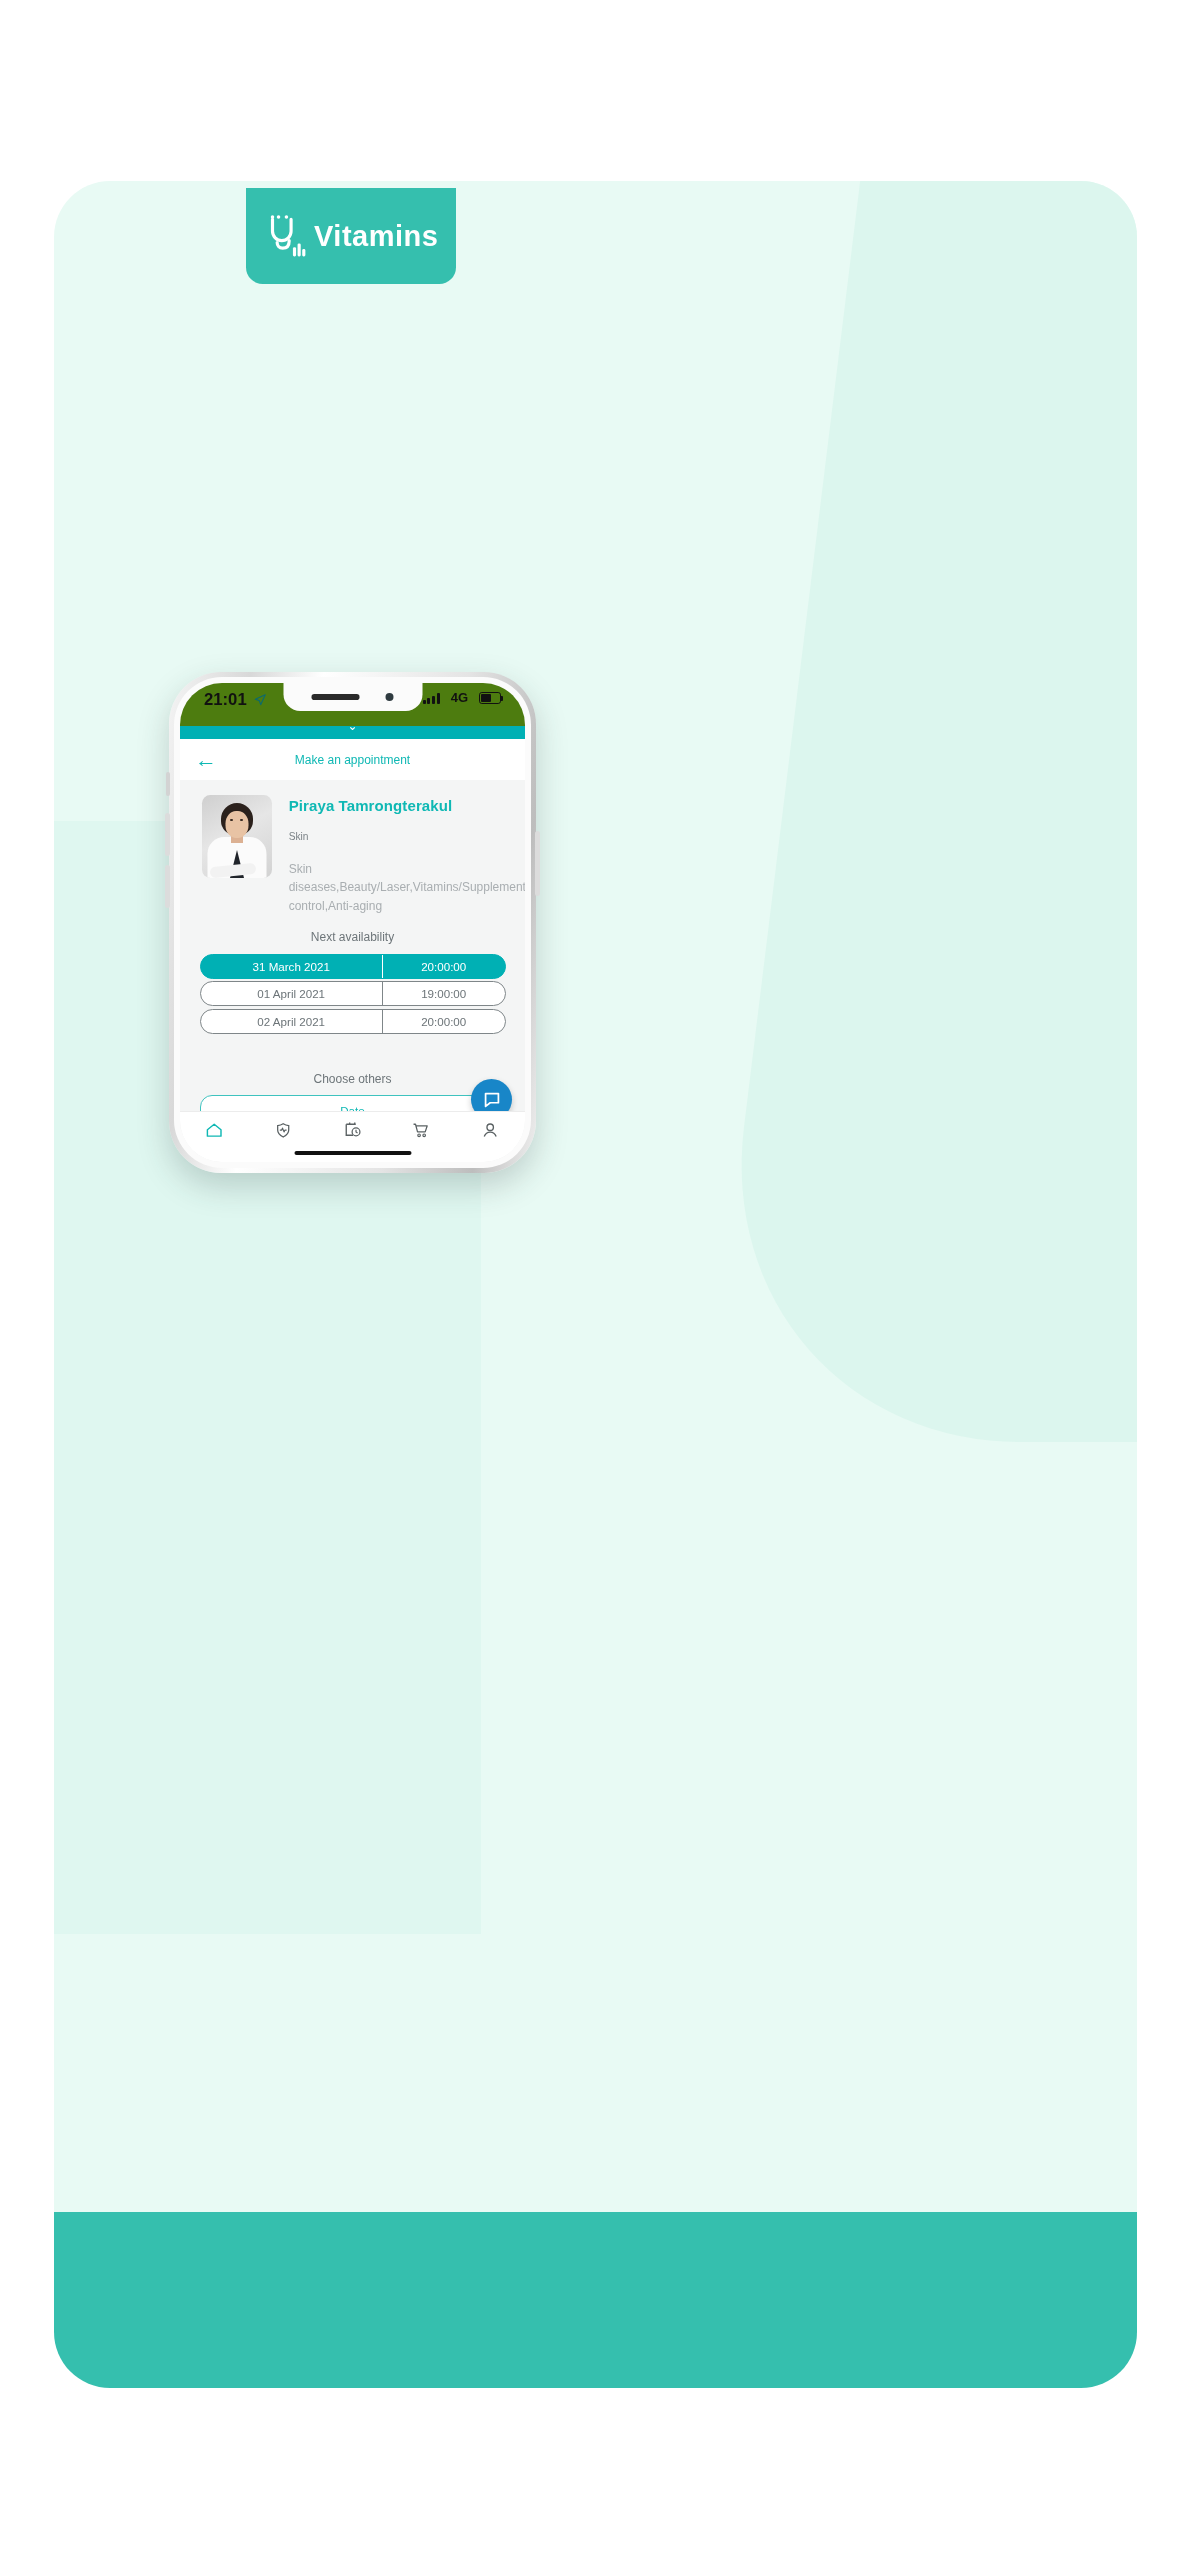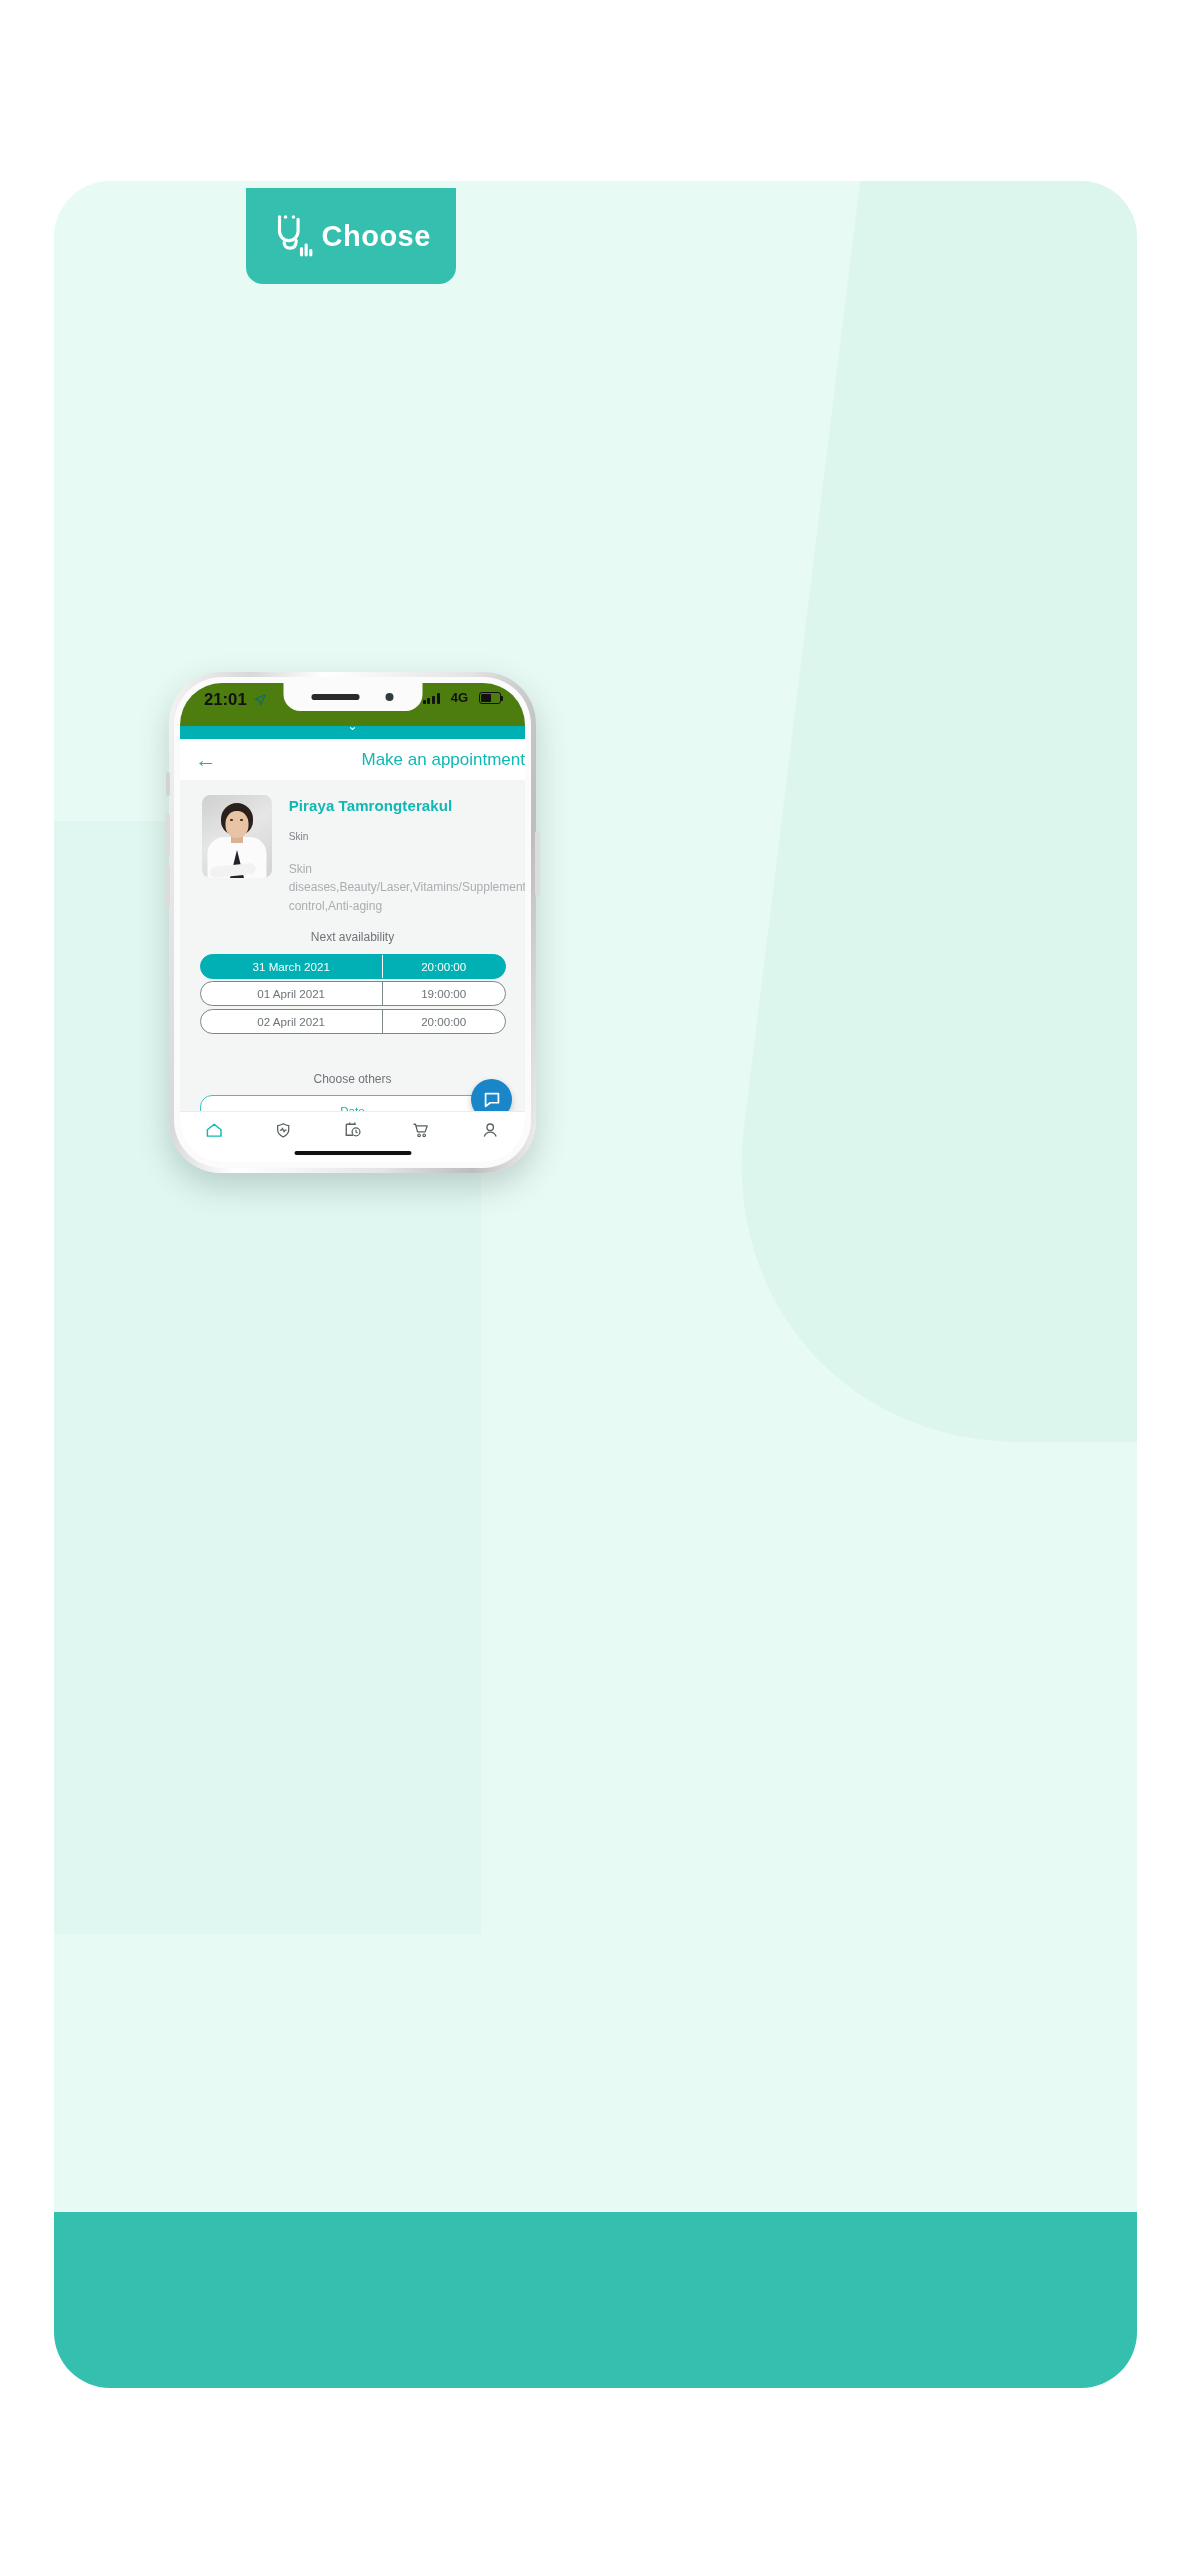--- a/index.html
+++ b/index.html
@@ -104,21 +104,21 @@
     position:absolute; left:50%; top:-5.6px; transform:translateX(-50%);
     color:#fff; font-size:12px; line-height:1;
   }
 
   
   .app-header {
     height:41px; background:#ffffff; display:flex; align-items:center;
     position:relative; box-shadow:0 1.9px 2.8px rgba(0,0,0,.10);
   }
   .back-arrow { position:absolute; left:15px; color:#0fb8b4; font-size:22px; line-height:1; font-weight:300;}
-  .app-title { width:100%; text-align:right; color:#0fb8b4; font-size:17px; font-weight:500;}
+  .app-title { width:100%; text-align:center; color:#0fb8b4; font-size:12px; font-weight:500;}
 
   .screen-body { background:#f4f5f5; height:calc(100% - 96px); position:relative; overflow:hidden;}
 
   
   .doctor { display:flex; gap:16.7px; padding:15px 20.4px 0 22px; }
   .avatar {
     width:70px; height:83px; border-radius:8.3px; flex:none;
     background: linear-gradient(150deg,#cfcfcf 0%,#e6e6e6 45%,#d2d2d2 100%);
     position:relative; overflow:hidden;
   }
@@ -213,21 +213,21 @@
         <circle cx="15.5" cy="7.5" r="1.9" fill="#fff" stroke="none"></circle>
         <circle cx="24" cy="7.5" r="1.9" fill="#fff" stroke="none"></circle>
         <path d="M19 33c0 6 -3 8 -7 8s-6-3-6-6" transform="translate(8,0)"></path>
       </g>
       <g fill="#ffffff">
         <rect x="31" y="40" width="3.4" height="10" rx="1.5"></rect>
         <rect x="36" y="36" width="3.4" height="14" rx="1.5"></rect>
         <rect x="41" y="42" width="3.4" height="8" rx="1.5"></rect>
       </g>
     </svg>
-    <span class="logo-word">Choose</span>
+    <span class="logo-word">Vitamins</span>
   </div>
 
   <div class="headline">
   </div>
 
   <div class="phone">
     <div class="phone-outer"></div>
     <div class="phone-band"></div>
     <div class="btn-silent"></div>
     <div class="btn-vup"></div>

